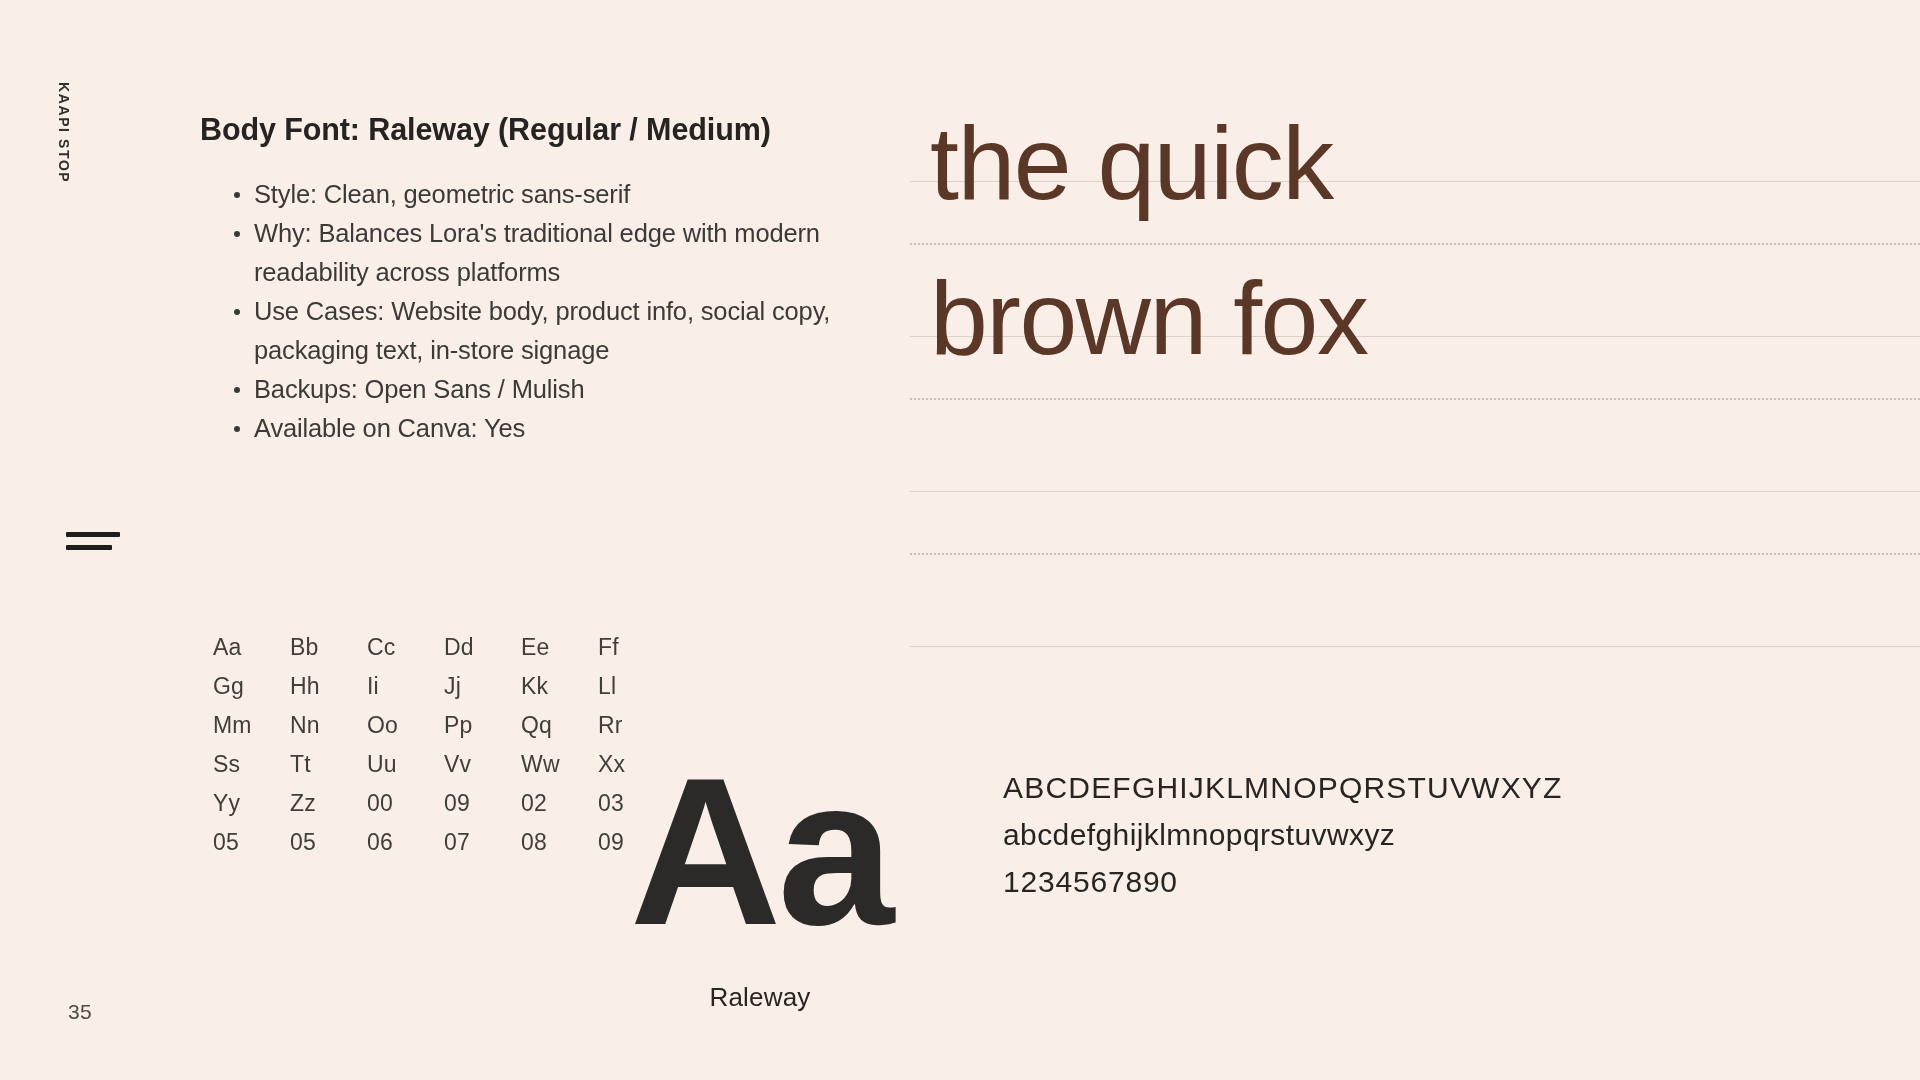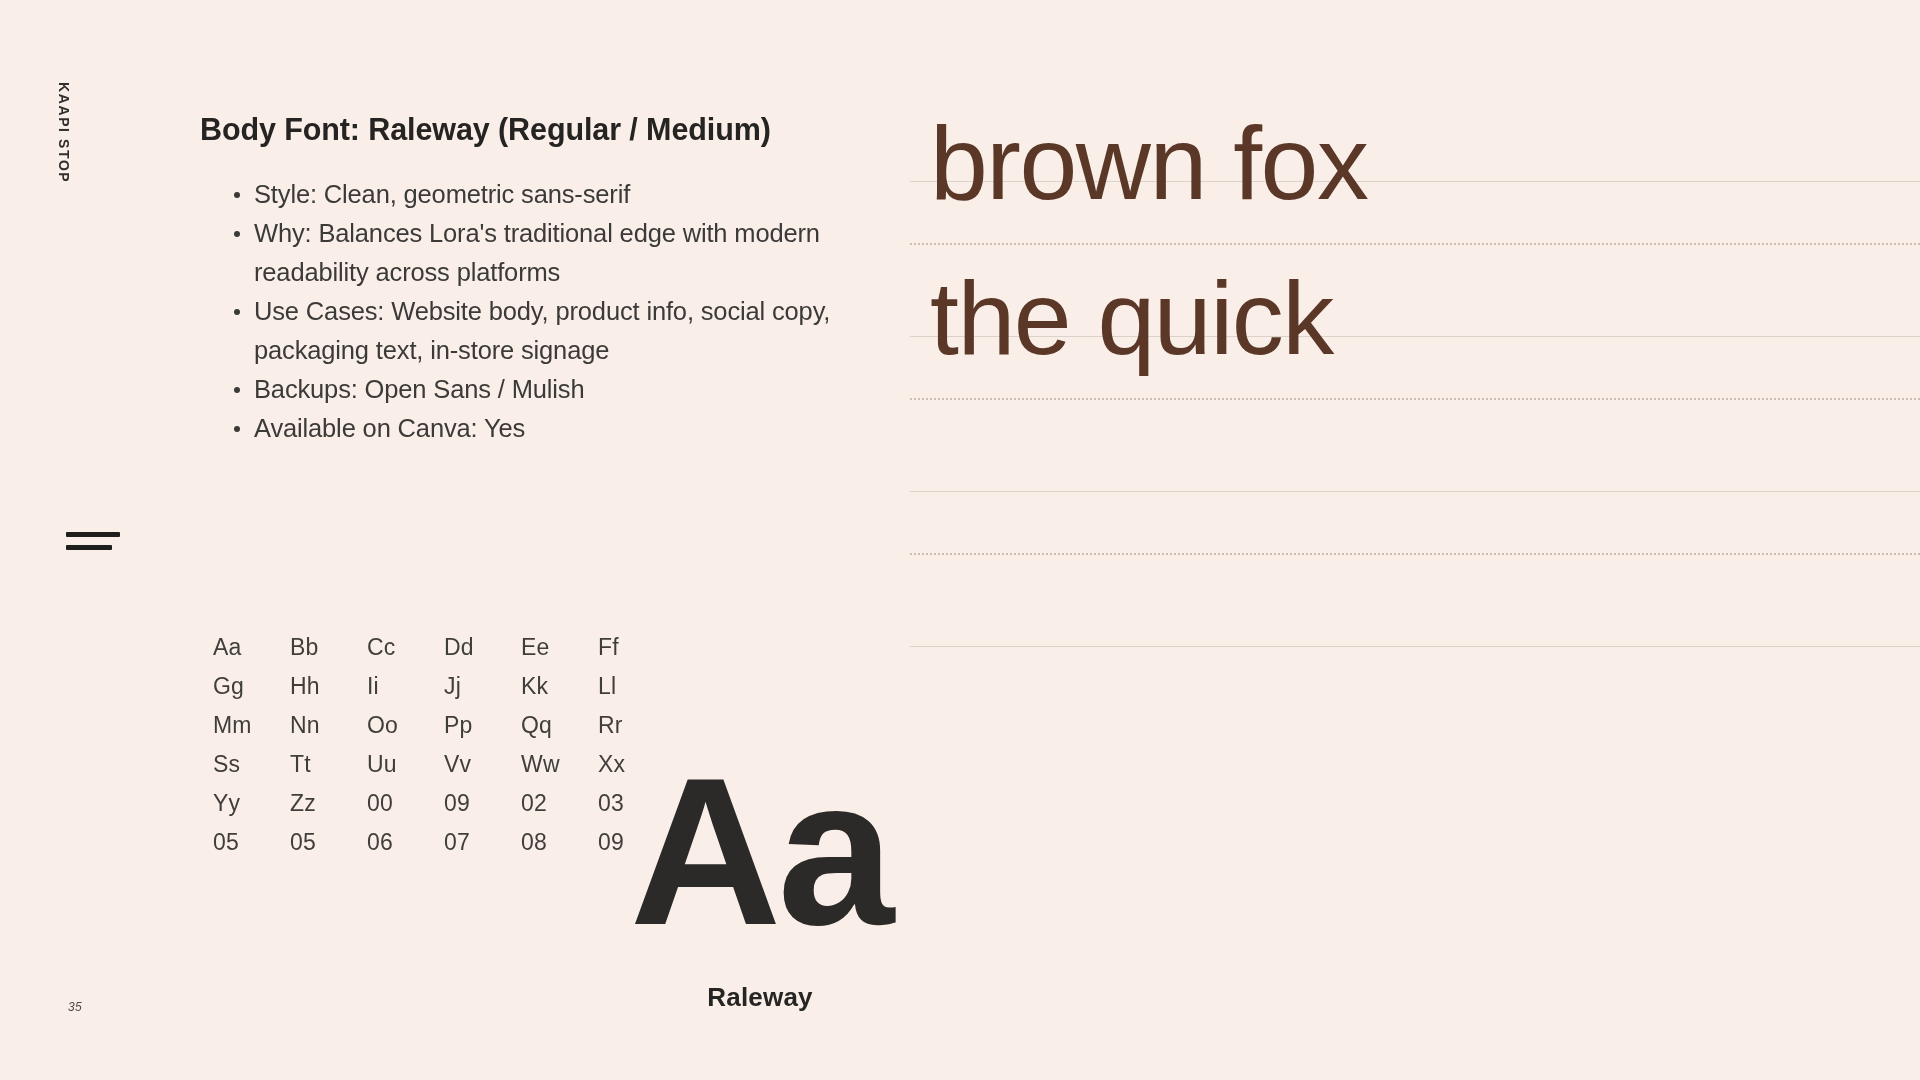--- a/index.html
+++ b/index.html
@@ -58,24 +58,23 @@
   }
   #divider-mark .bar.long {
     width: 54px;
   }
 
   
   #page-number {
     position: absolute;
     left: 68px;
     top: 1000px;
-    font-size: 12px;
+    font-size: 21px;
     color: #4e4a46;
     letter-spacing: .3px;
-    font-style: italic;
   }
 
   
   #left-col {
     position: absolute;
     left: 200px;
     top: 112px;
     width: 740px;
   }
   #body-font-heading {
@@ -138,21 +137,21 @@
   #specimen-aa {
     font-size: 210px;
     line-height: 200px;
     font-weight: bold;
     color: #2b2a28;
     letter-spacing: -4px;
   }
   #specimen-name {
     margin-top: 30px;
     font-size: 26px;
-    font-weight: bold;
+    font-weight: normal;
     color: #262523;
     letter-spacing: .2px;
   }
 
   
   #pangram-panel {
     position: absolute;
     left: 930px;
     top: 86px;
     width: 990px;
@@ -292,19 +291,24 @@
     <div id="guide-lines">
       <div class="solid-line" style="top:95px"></div>
       <div class="dotted-line" style="top:157px"></div>
       <div class="solid-line" style="top:250px"></div>
       <div class="dotted-line" style="top:312px"></div>
       <div class="solid-line" style="top:405px"></div>
       <div class="dotted-line" style="top:467px"></div>
       <div class="solid-line" style="top:560px"></div>
     </div>
     <div id="pangram-lines">
+      <div class="pangram-line">the quick</div>
       <div class="pangram-line">brown fox</div>
-      <div class="pangram-line">the quick</div>
     </div>
   </div>
 
+  <div id="alphabet-block">
+    <div class="alpha-row upper">ABCDEFGHIJKLMNOPQRSTUVWXYZ</div>
+    <div class="alpha-row lower">abcdefghijklmnopqrstuvwxyz</div>
+    <div class="alpha-row digits">1234567890</div>
+  </div>
 
 </div>
 
 </body></html>

